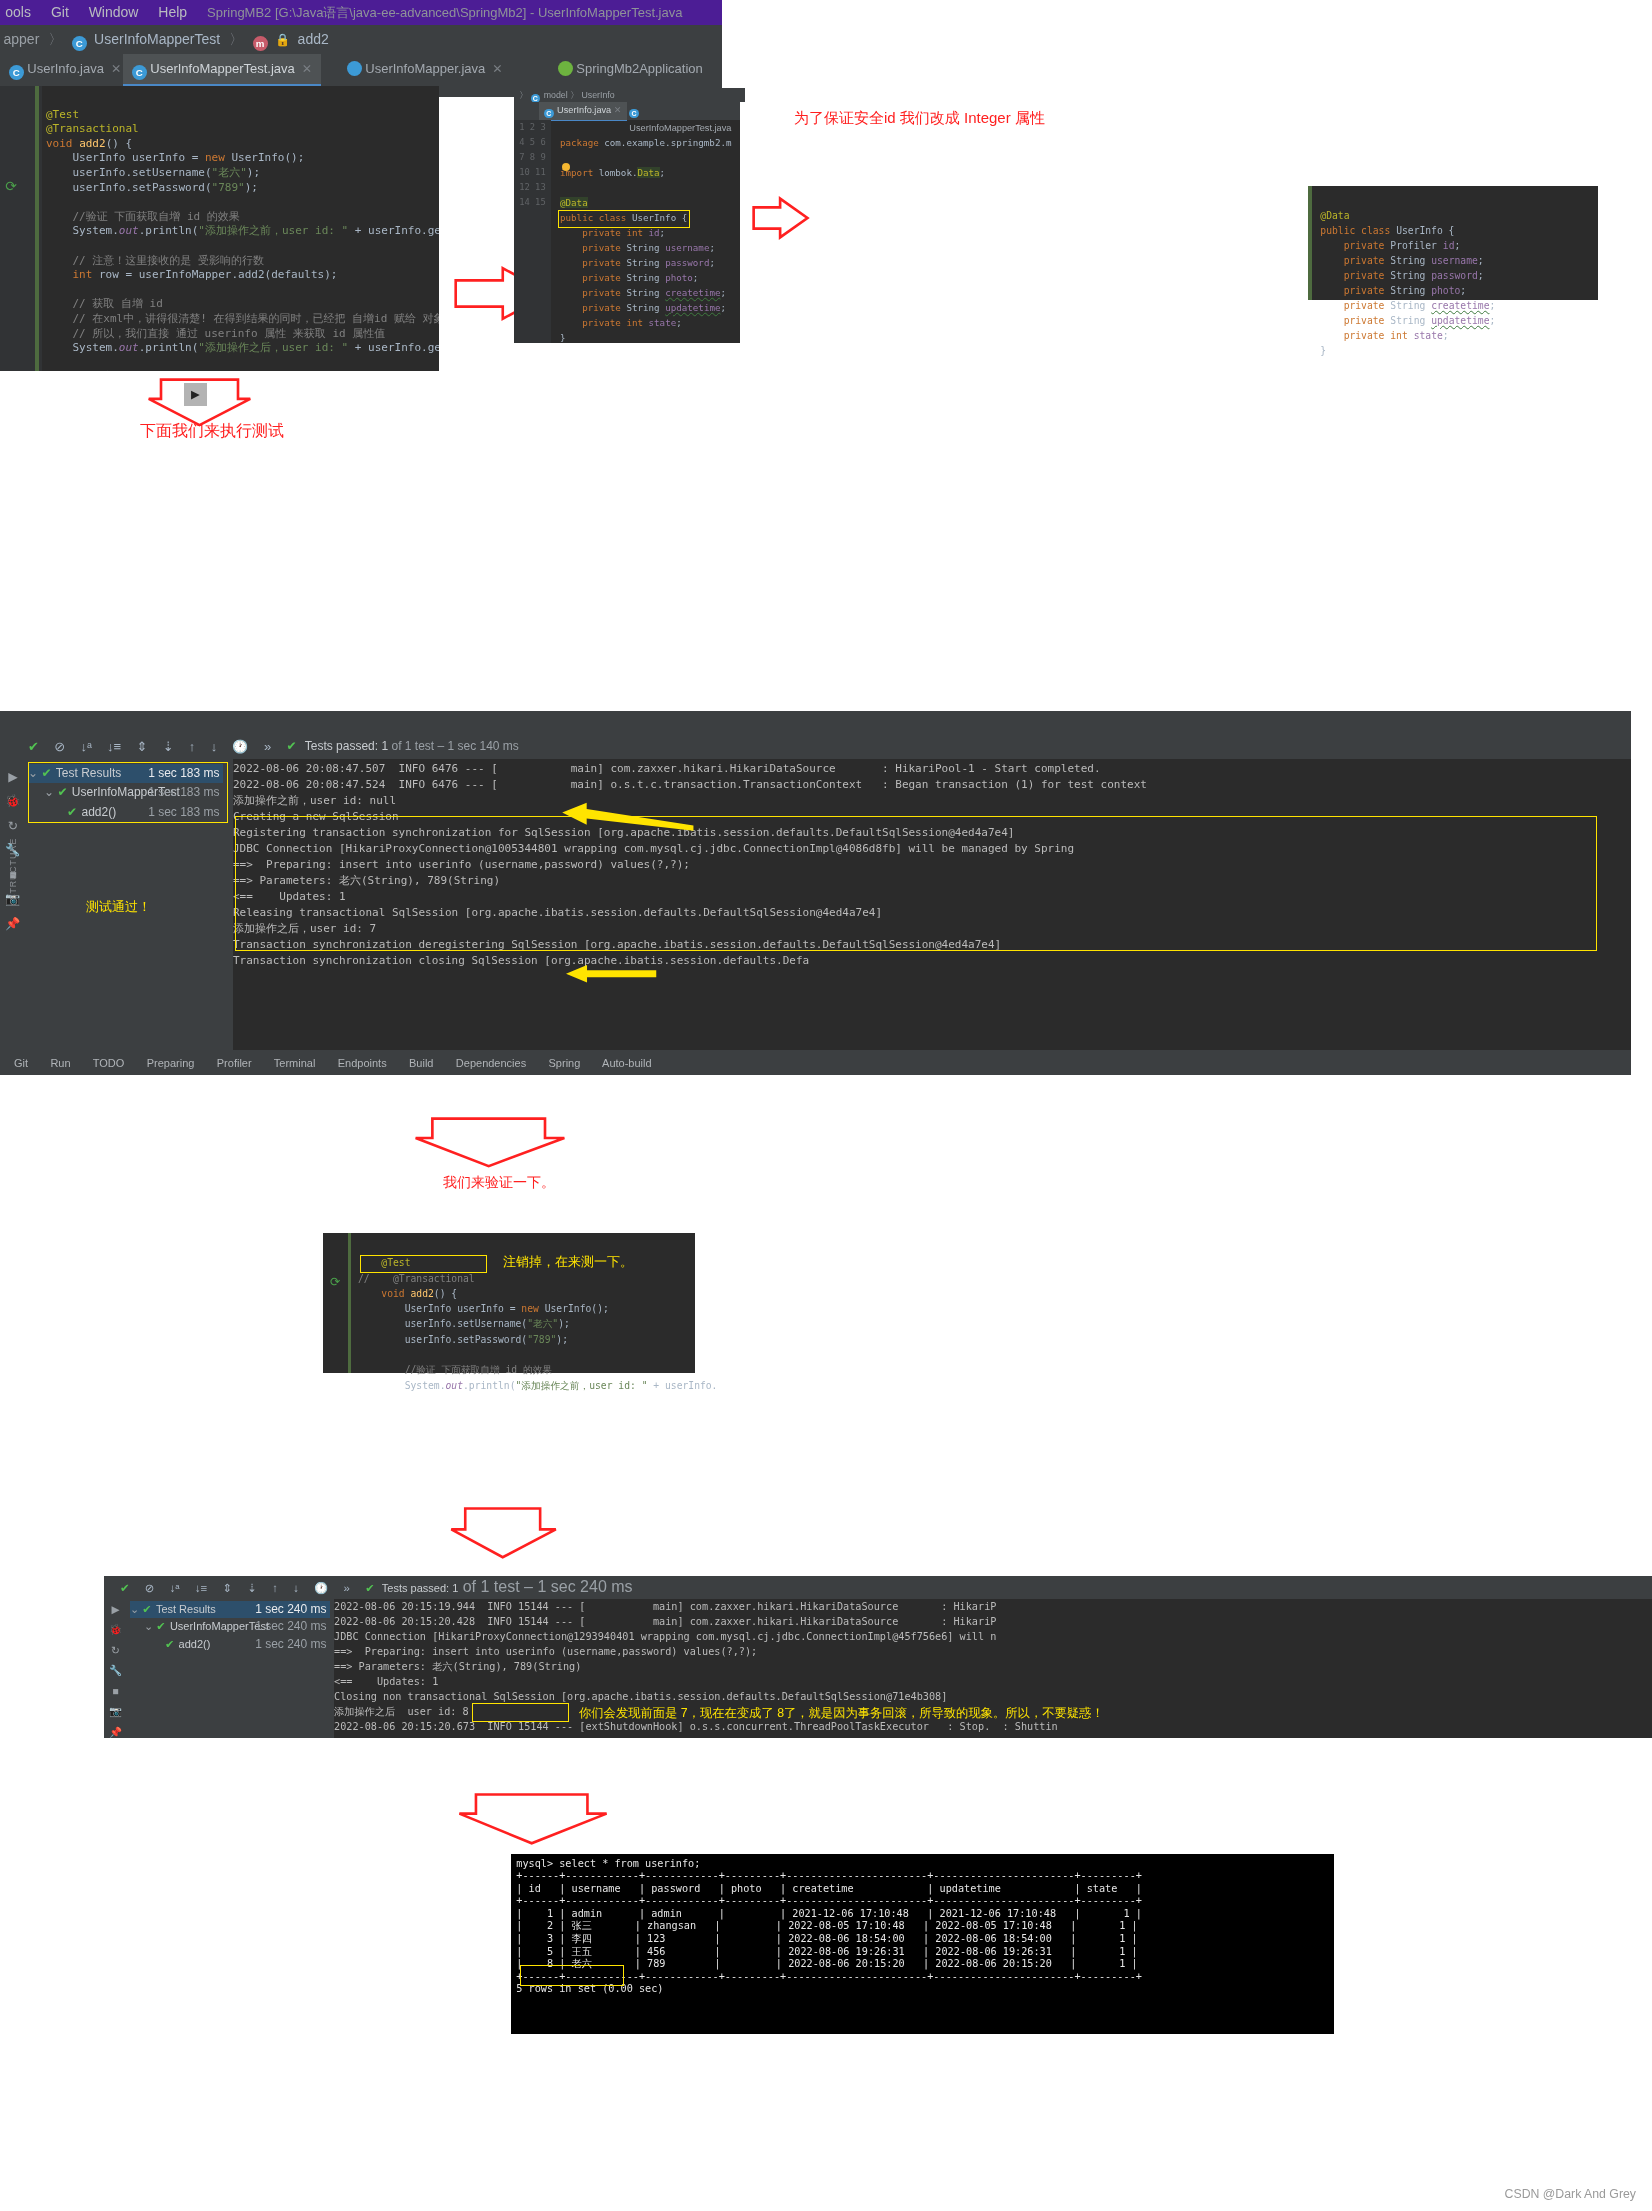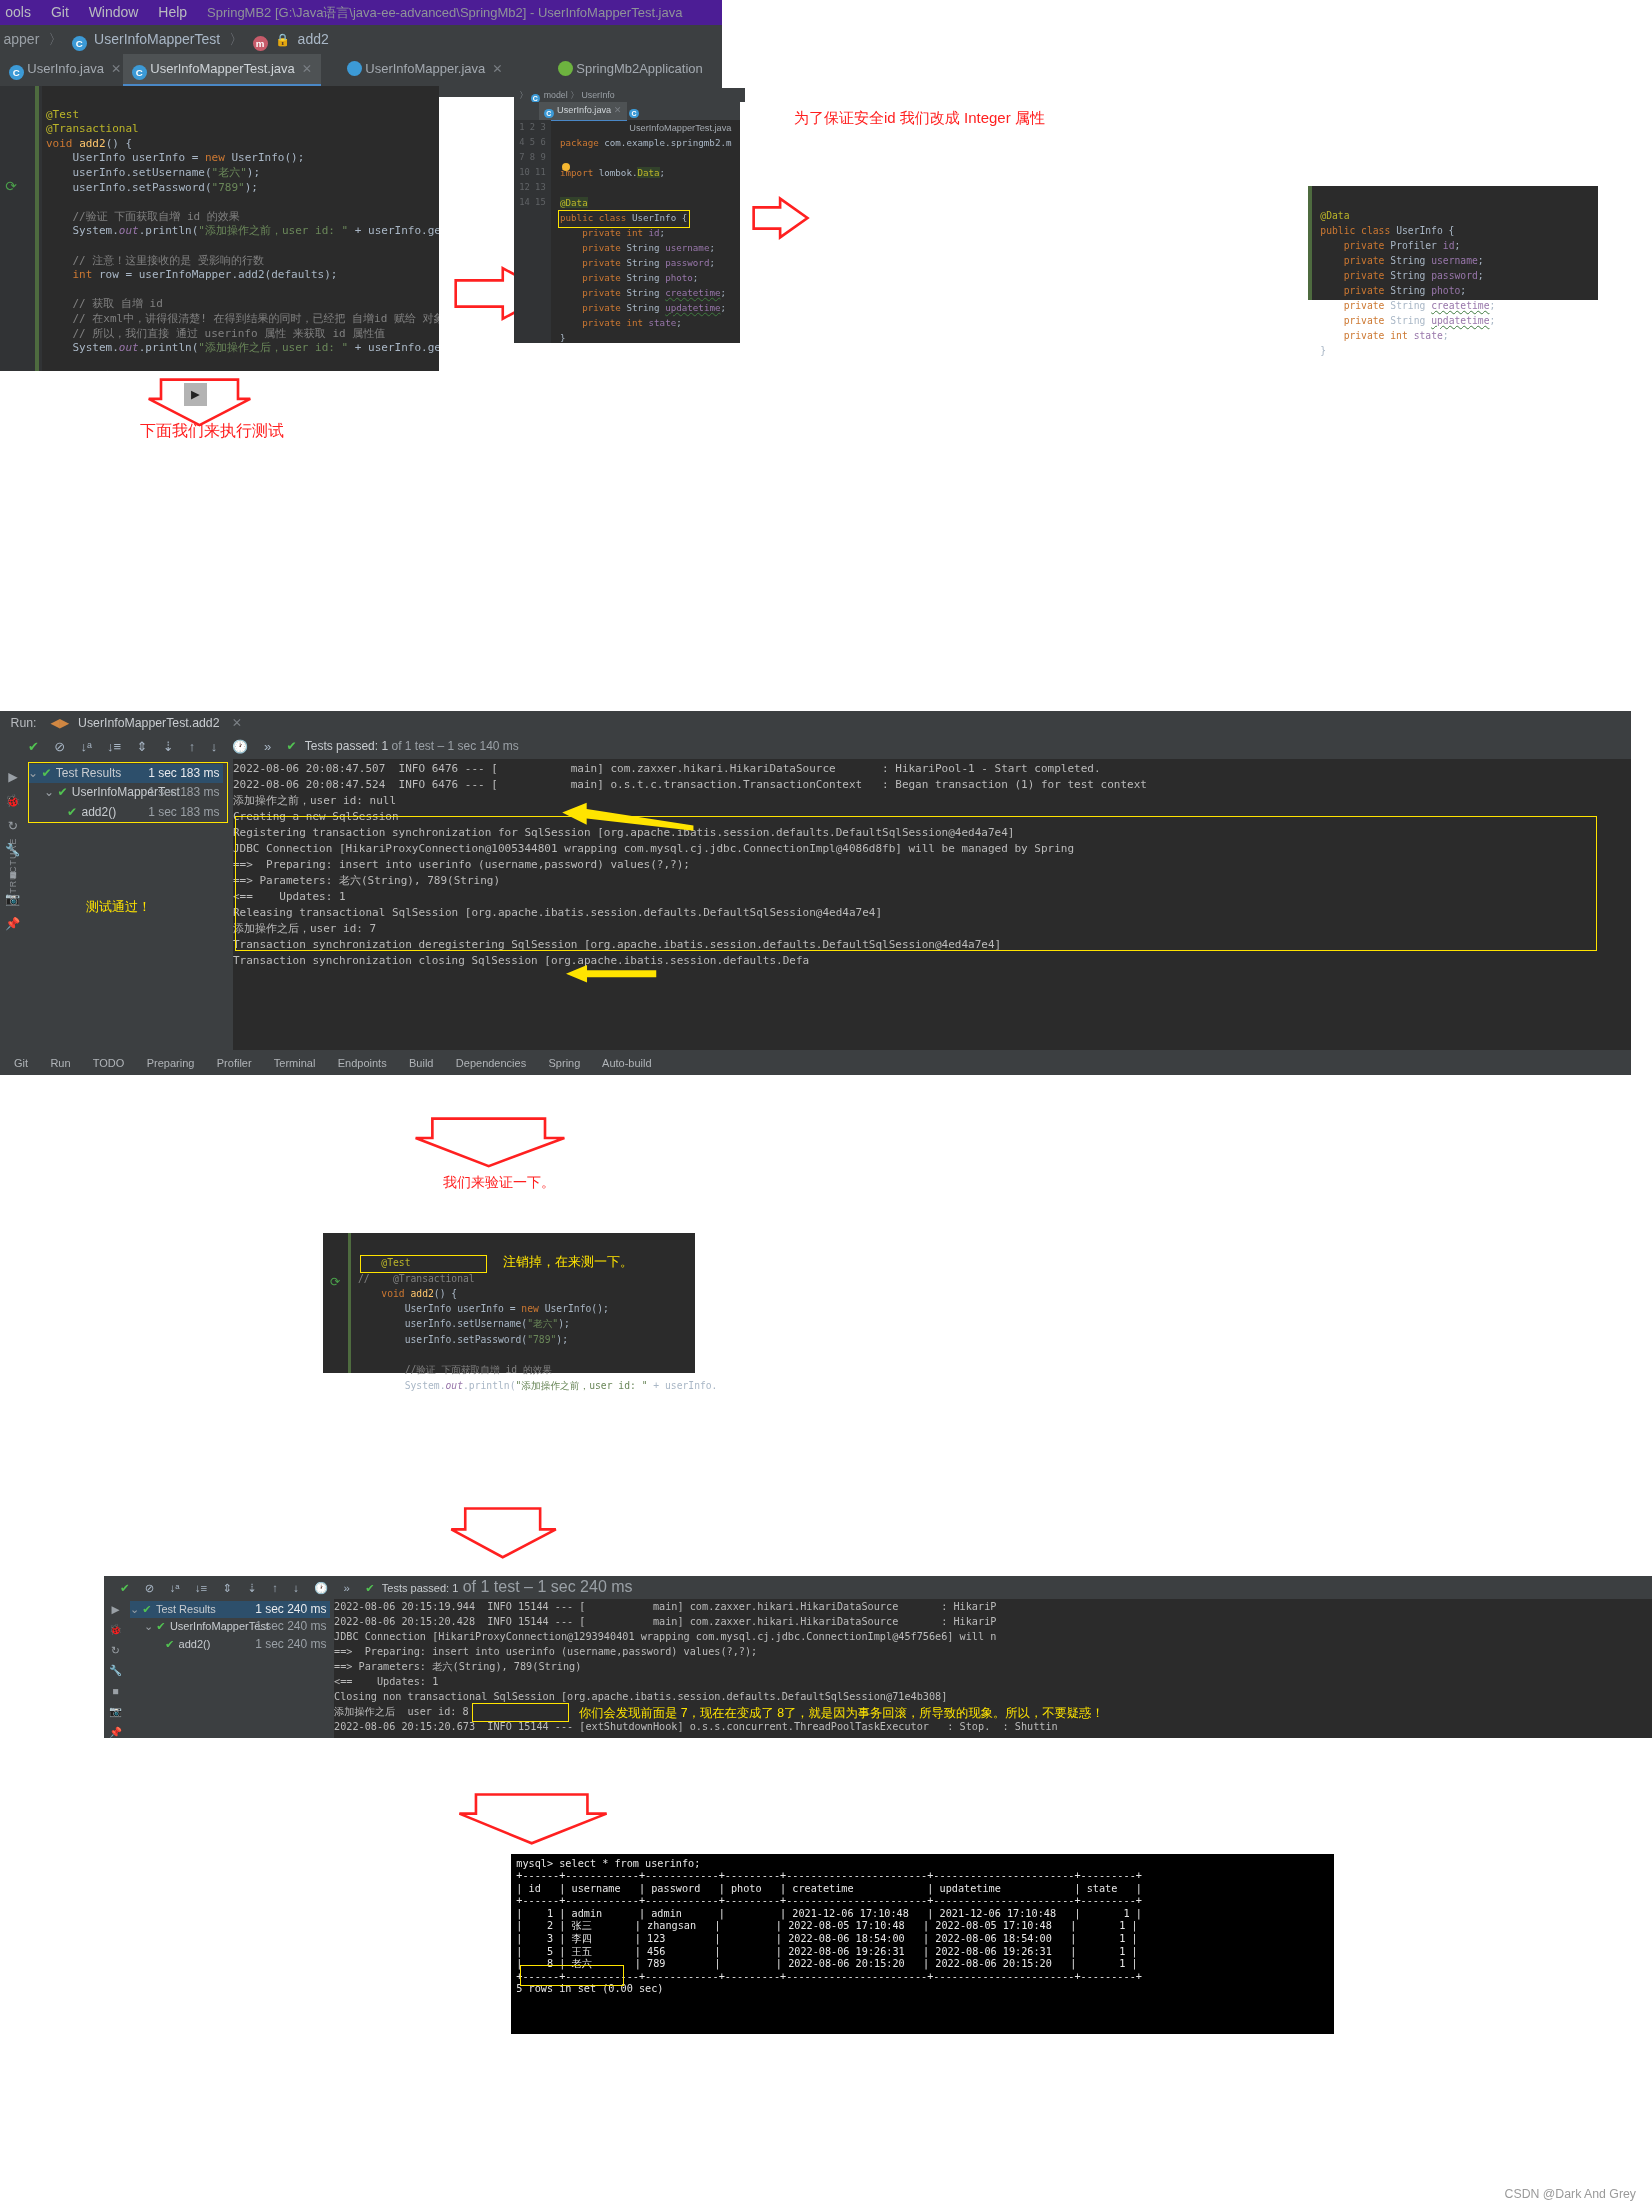--- a/index.html
+++ b/index.html
@@ -245,26 +245,20 @@
   </div>
 </div>
 
 <svg class="abs arrow-d" style="left:147px;top:376px" width="105" height="51" viewBox="0 0 120 58">
   <polygon points="16,4 104,4 104,26 118,26 60,56 2,26 16,26" fill="#ffffff" stroke="#ff2020" stroke-width="3"></polygon>
 </svg>
 <div class="abs" style="left:184px;top:383px;width:23px;height:23px;background:#b3b3b3;text-align:center;line-height:23px;color:#222;font-size:11.4px">▶</div>
 <div class="abs redtext" style="left:140px;top:421px;font-size:16px">下面我们来执行测试</div>
 
 <div class="abs" id="run1">
-  <div class="runhdr">
-    <span style="margin-left:10.5px">Run:</span>
-    <span style="color:#d08742;margin-left:10.5px">◀▶</span>
-    <span style="margin-left:5.3px;color:#c8ccd0">UserInfoMapperTest.add2</span>
-    <span style="color:#7a7f84;margin-left:8.8px">✕</span>
-  </div>
 
   <div class="leftrail">
     <div>▶</div>
     <div>🐞</div>
     <div>↻</div>
     <div>🔧</div>
     <div>■</div>
     <div>📷</div>
     <div>📌</div>
     <span class="vertlabel">STRUCTURE</span>

